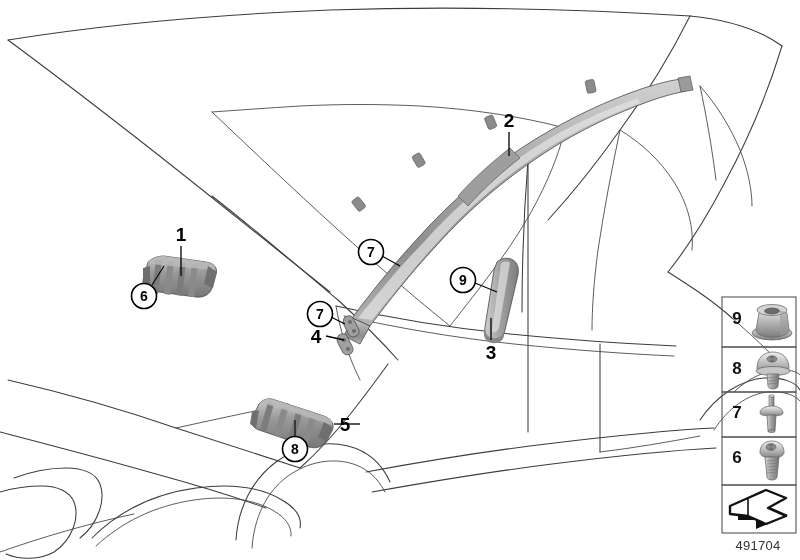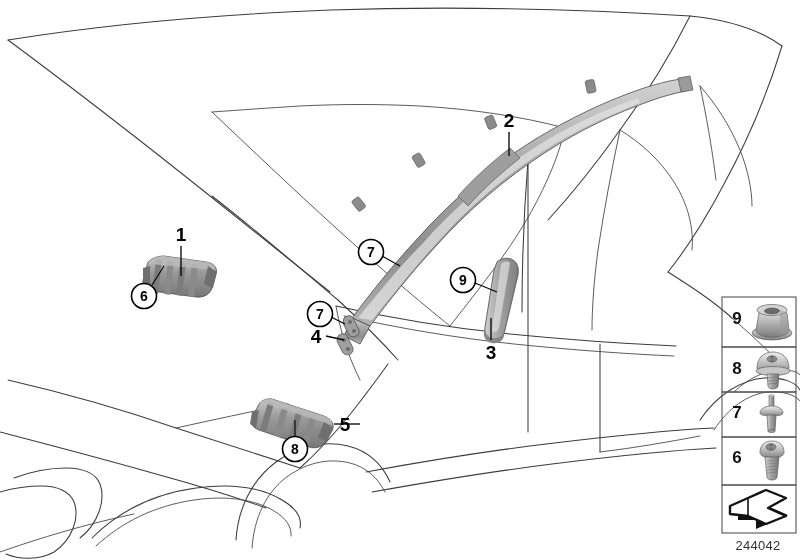--- a/index.html
+++ b/index.html
@@ -418,15 +418,15 @@
 
       <path fill="#111111" d="M 735 507 L 753 507 L 753 497 L 785 511 L 753 525 L 753 516 L 735 516 Z" transform="translate(3,4)"></path>
 
       <path fill="#ffffff" stroke="#111111" stroke-width="2.4" stroke-linejoin="round" d="M 730 506 L 748 498 L 766 490 L 786 498 L 768 508 L 786 516 L 766 524 L 748 516 L 730 514 Z"></path>
 
       <path fill="none" stroke="#111111" stroke-width="1.6" d="M 748 498 L 748 516"></path>
     </g>
 
   </svg>
 
-  <div class="diagram-id">244042</div>
+  <div class="diagram-id">491704</div>
 
 </div>
 
 </body></html>

